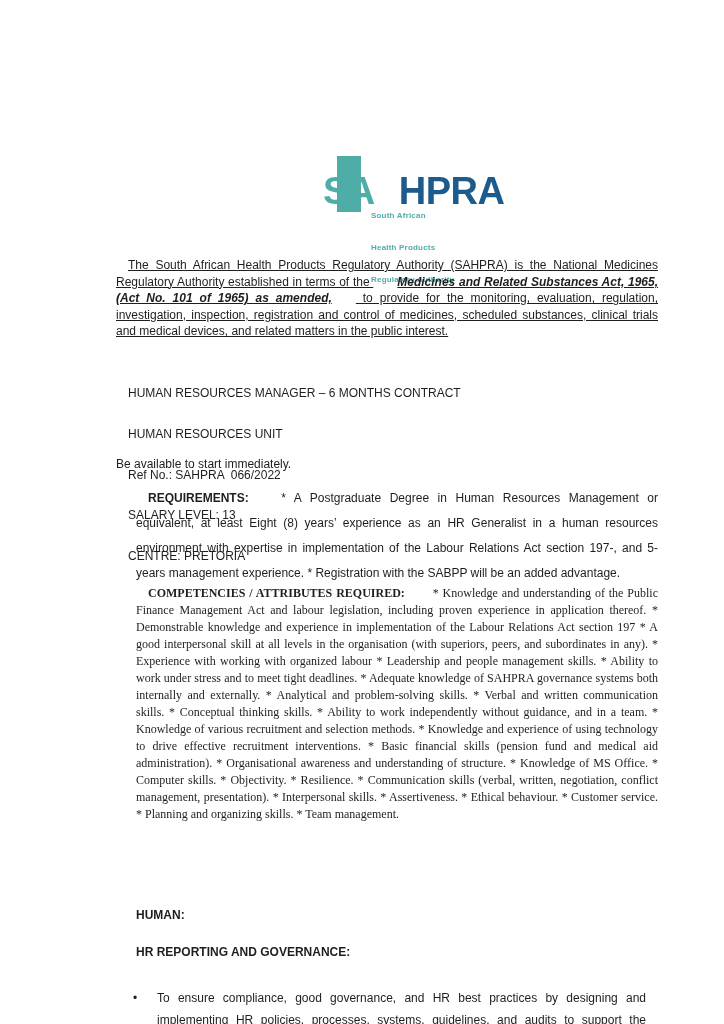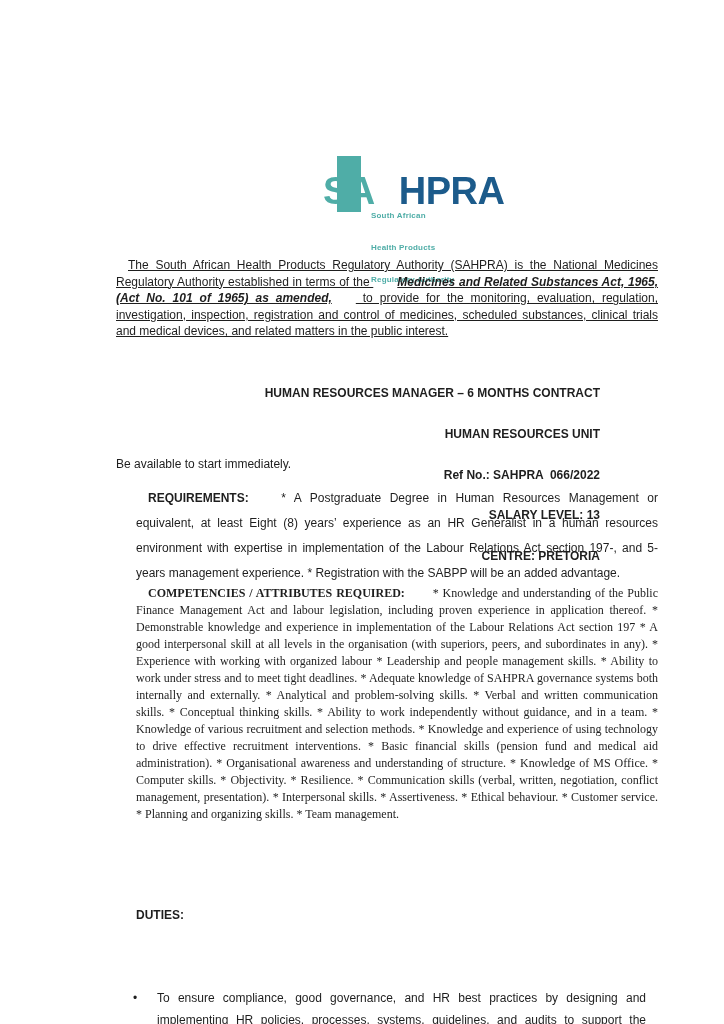--- a/index.html
+++ b/index.html
@@ -31,21 +31,21 @@
   
   .intro {
     position: absolute; left: 80px; top: 221px; width: 566px;
     font-size: 12px; line-height: 16.6px; text-align: justify; text-decoration: underline;
   }
   .bi { font-weight: 700; font-style: italic; }
   .b  { font-weight: 700; margin-top: 12px; }
 
   .heading {
     position: absolute; left: 80px; top: 337px; width: 520px;
-    text-align: right; font-weight: 700; font-size: 12px; line-height: 16.8px;
+    text-align: left; font-weight: 400; font-size: 12px; line-height: 16.8px;
   }
   .heading > div { white-space: pre-wrap; }
 
   .note {
     position: absolute; left: 80px; top: 421px;
     font-weight: 400; font-size: 12px; line-height: 14px;
   }
 
   .para { position: absolute; left: 100px; width: 546px; font-size: 12px; text-align: justify; }
   .req  { top: 450px; line-height: 25px; }
@@ -87,20 +87,21 @@
     <div>SALARY LEVEL: 13</div>
     <div>CENTRE: PRETORIA</div>
   </div>
 
   <div class="note">Be available to start immediately.</div>
 
   <p class="para req"><span class="b">REQUIREMENTS: </span><span>* A Postgraduate Degree in Human Resources Management or equivalent, at least Eight (8) years’ experience as an HR Generalist in a human resources environment with expertise in implementation of the Labour Relations Act section 197-, and 5-years management experience. * Registration with the SABPP will be an added advantage.</span></p>
 
   <p class="para comp"><span class="b">COMPETENCIES / ATTRIBUTES REQUIRED: </span><span>* Knowledge and understanding of the Public Finance Management Act and labour legislation, including proven experience in application thereof. * Demonstrable knowledge and experience in implementation of the Labour Relations Act section 197 * A good interpersonal skill at all levels in the organisation (with superiors, peers, and subordinates in any). * Experience with working with organized labour * Leadership and people management skills. * Ability to work under stress and to meet tight deadlines. * Adequate knowledge of SAHPRA governance systems both internally and externally. * Analytical and problem-solving skills. * Verbal and written communication skills. * Conceptual thinking skills. * Ability to work independently without guidance, and in a team. * Knowledge of various recruitment and selection methods. * Knowledge and experience of using technology to drive effective recruitment interventions. * Basic financial skills (pension fund and medical aid administration). * Organisational awareness and understanding of structure. * Knowledge of MS Office. * Computer skills. * Objectivity. * Resilience. * Communication skills (verbal, written, negotiation, conflict management, presentation). * Interpersonal skills. * Assertiveness. * Ethical behaviour. * Customer service. * Planning and organizing skills. * Team management.</span></p>
 
-  <div class="sub-heading duties">DUTIES:</div>
+  <div class="sub-heading duties">HUMAN:</div>
+  <div class="sub-heading hrg">HR REPORTING AND GOVERNANCE:</div>
 
   <div class="bullet-item">
     <span class="bullet-dot">•</span>
     <span class="bullet-text">To ensure compliance, good governance, and HR best practices by designing and implementing HR policies, processes, systems, guidelines, and audits to support the implementation of the section 197 transfer</span>
   </div>
 
 </div>
 
 </body></html>

